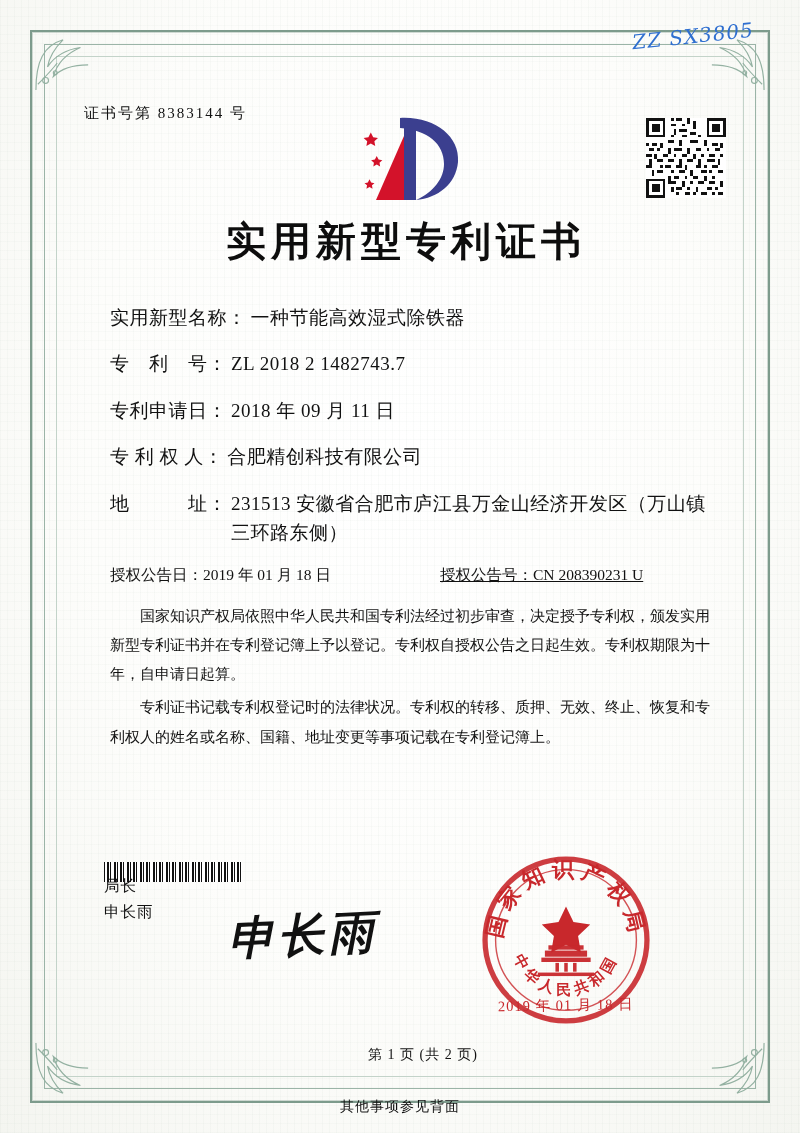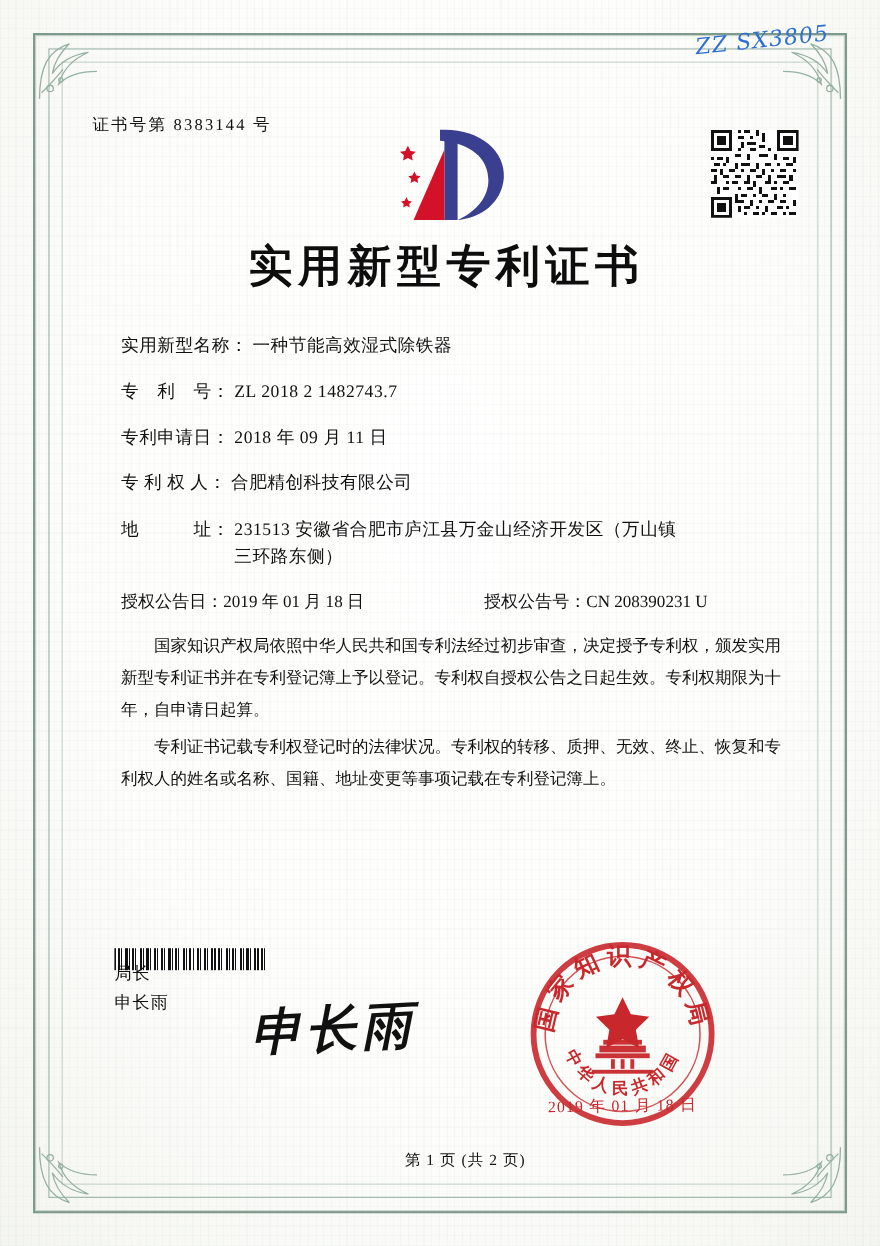--- a/index.html
+++ b/index.html
@@ -126,21 +126,21 @@
     margin-bottom: 34px;
   }
 
   
   .fields {
     margin: 0 22px 0 26px;
   }
   .field {
     display: flex;
     align-items: flex-start;
-    font-size: 16px;
+    font-size: 19px;
     line-height: 1.55;
     margin-bottom: 17px;
     color: #111;
   }
   .field .lbl {
     flex: 0 0 auto;
     white-space: nowrap;
     letter-spacing: 0.5px;
   }
   .field .val {
@@ -153,21 +153,21 @@
     padding-left: 0;
   }
 
   .row-two {
     display: flex;
     font-size: 15.5px;
     margin-bottom: 14px;
     color: #111;
   }
   .row-two .c1 { flex: 0 0 330px; }
-  .row-two .c2 { flex: 1 1 auto; }
+  .row-two .c2 { flex: 1 1 auto; text-decoration: underline; }
 
   
   .para {
     font-size: 15px;
     line-height: 1.95;
     text-align: justify;
     text-indent: 2em;
     margin: 0 18px 4px 26px;
     color: #111;
   }
@@ -503,14 +503,15 @@
         <rect x="88" y="126" width="4" height="10"></rect>
         <rect x="98" y="126" width="4" height="10"></rect>
         <rect x="108" y="126" width="4" height="10"></rect>
         <rect x="68" y="137" width="64" height="4"></rect>
       </g>
     </svg>
   </div>
   <div class="seal-date">2019 年 01 月 18 日</div>
 
   <div class="page-no">第 1 页 (共 2 页)</div>
+  <div class="footnote">其他事项参见背面</div>
 
 </div>
 
 </body></html>

